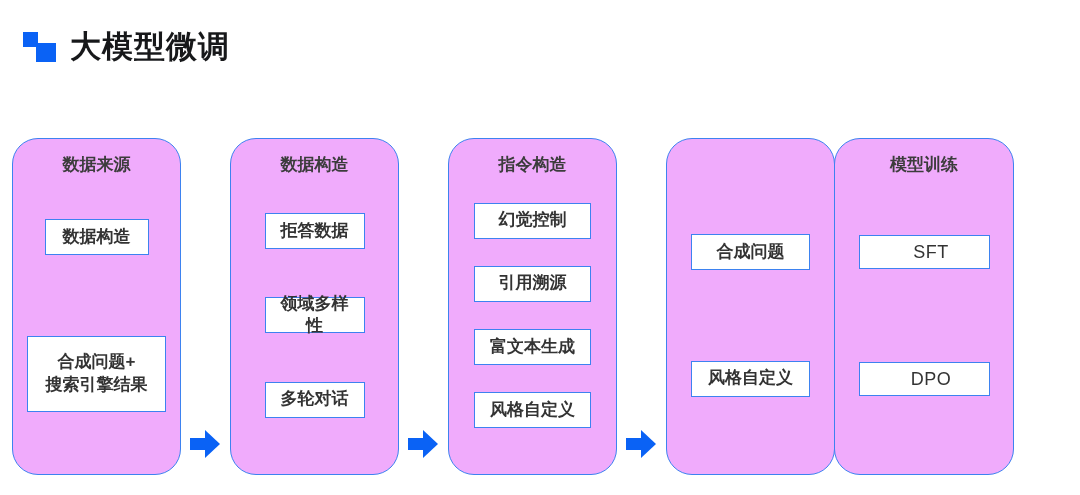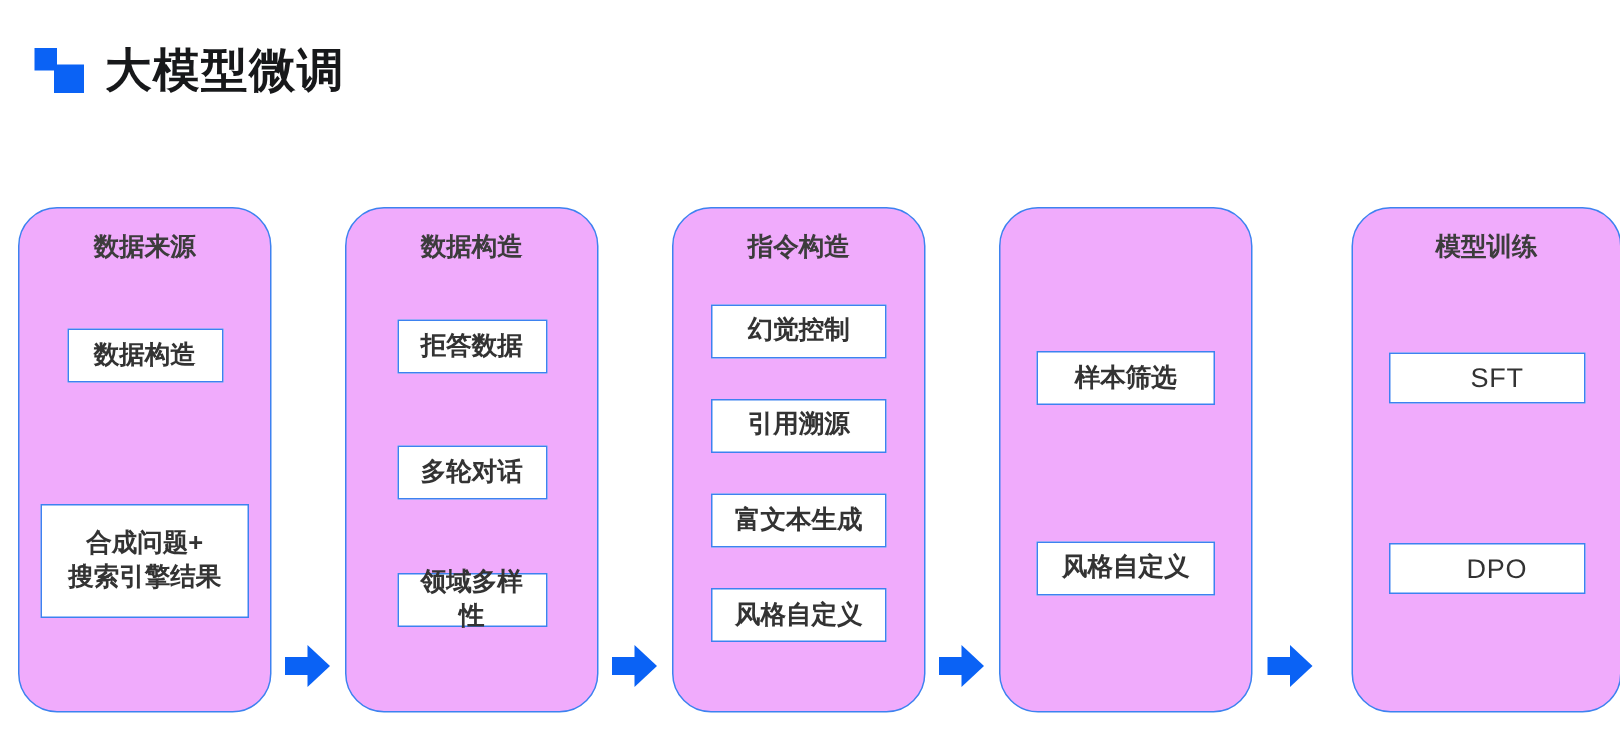--- a/index.html
+++ b/index.html
@@ -176,22 +176,22 @@
 
   <div class="flow-arrow" style="left:190px;">
     <div class="shaft"></div>
     <div class="head"></div>
   </div>
 
   <div class="stage-card col2" style="left:230px; width:169px;">
     <div class="stage-title">数据构造</div>
     <div class="stage-items">
       <div class="item-box">拒答数据</div>
+      <div class="item-box">领域多样性</div>
       <div class="item-box">多轮对话</div>
-      <div class="item-box">领域多样性</div>
     </div>
   </div>
 
   <div class="flow-arrow" style="left:408px;">
     <div class="shaft"></div>
     <div class="head"></div>
   </div>
 
   <div class="stage-card col3" style="left:448px; width:169px;">
     <div class="stage-title">指令构造</div>
@@ -203,31 +203,31 @@
     </div>
   </div>
 
   <div class="flow-arrow" style="left:626px;">
     <div class="shaft"></div>
     <div class="head"></div>
   </div>
 
   <div class="stage-card col4" style="left:666px; width:169px;">
     <div class="stage-items">
-      <div class="item-box">样本筛选</div>
+      <div class="item-box">合成问题</div>
       <div class="item-box">风格自定义</div>
     </div>
   </div>
 
   <div class="flow-arrow" style="left:845px;">
     <div class="shaft"></div>
     <div class="head"></div>
   </div>
 
-  <div class="stage-card col5" style="left:901px; width:180px;">
+  <div class="stage-card col5" style="left:834px; width:180px;">
     <div class="stage-title">模型训练</div>
     <div class="stage-items">
       <div class="item-box latin">SFT</div>
       <div class="item-box latin">DPO</div>
     </div>
   </div>
 
 </div>
 
 </body></html>

